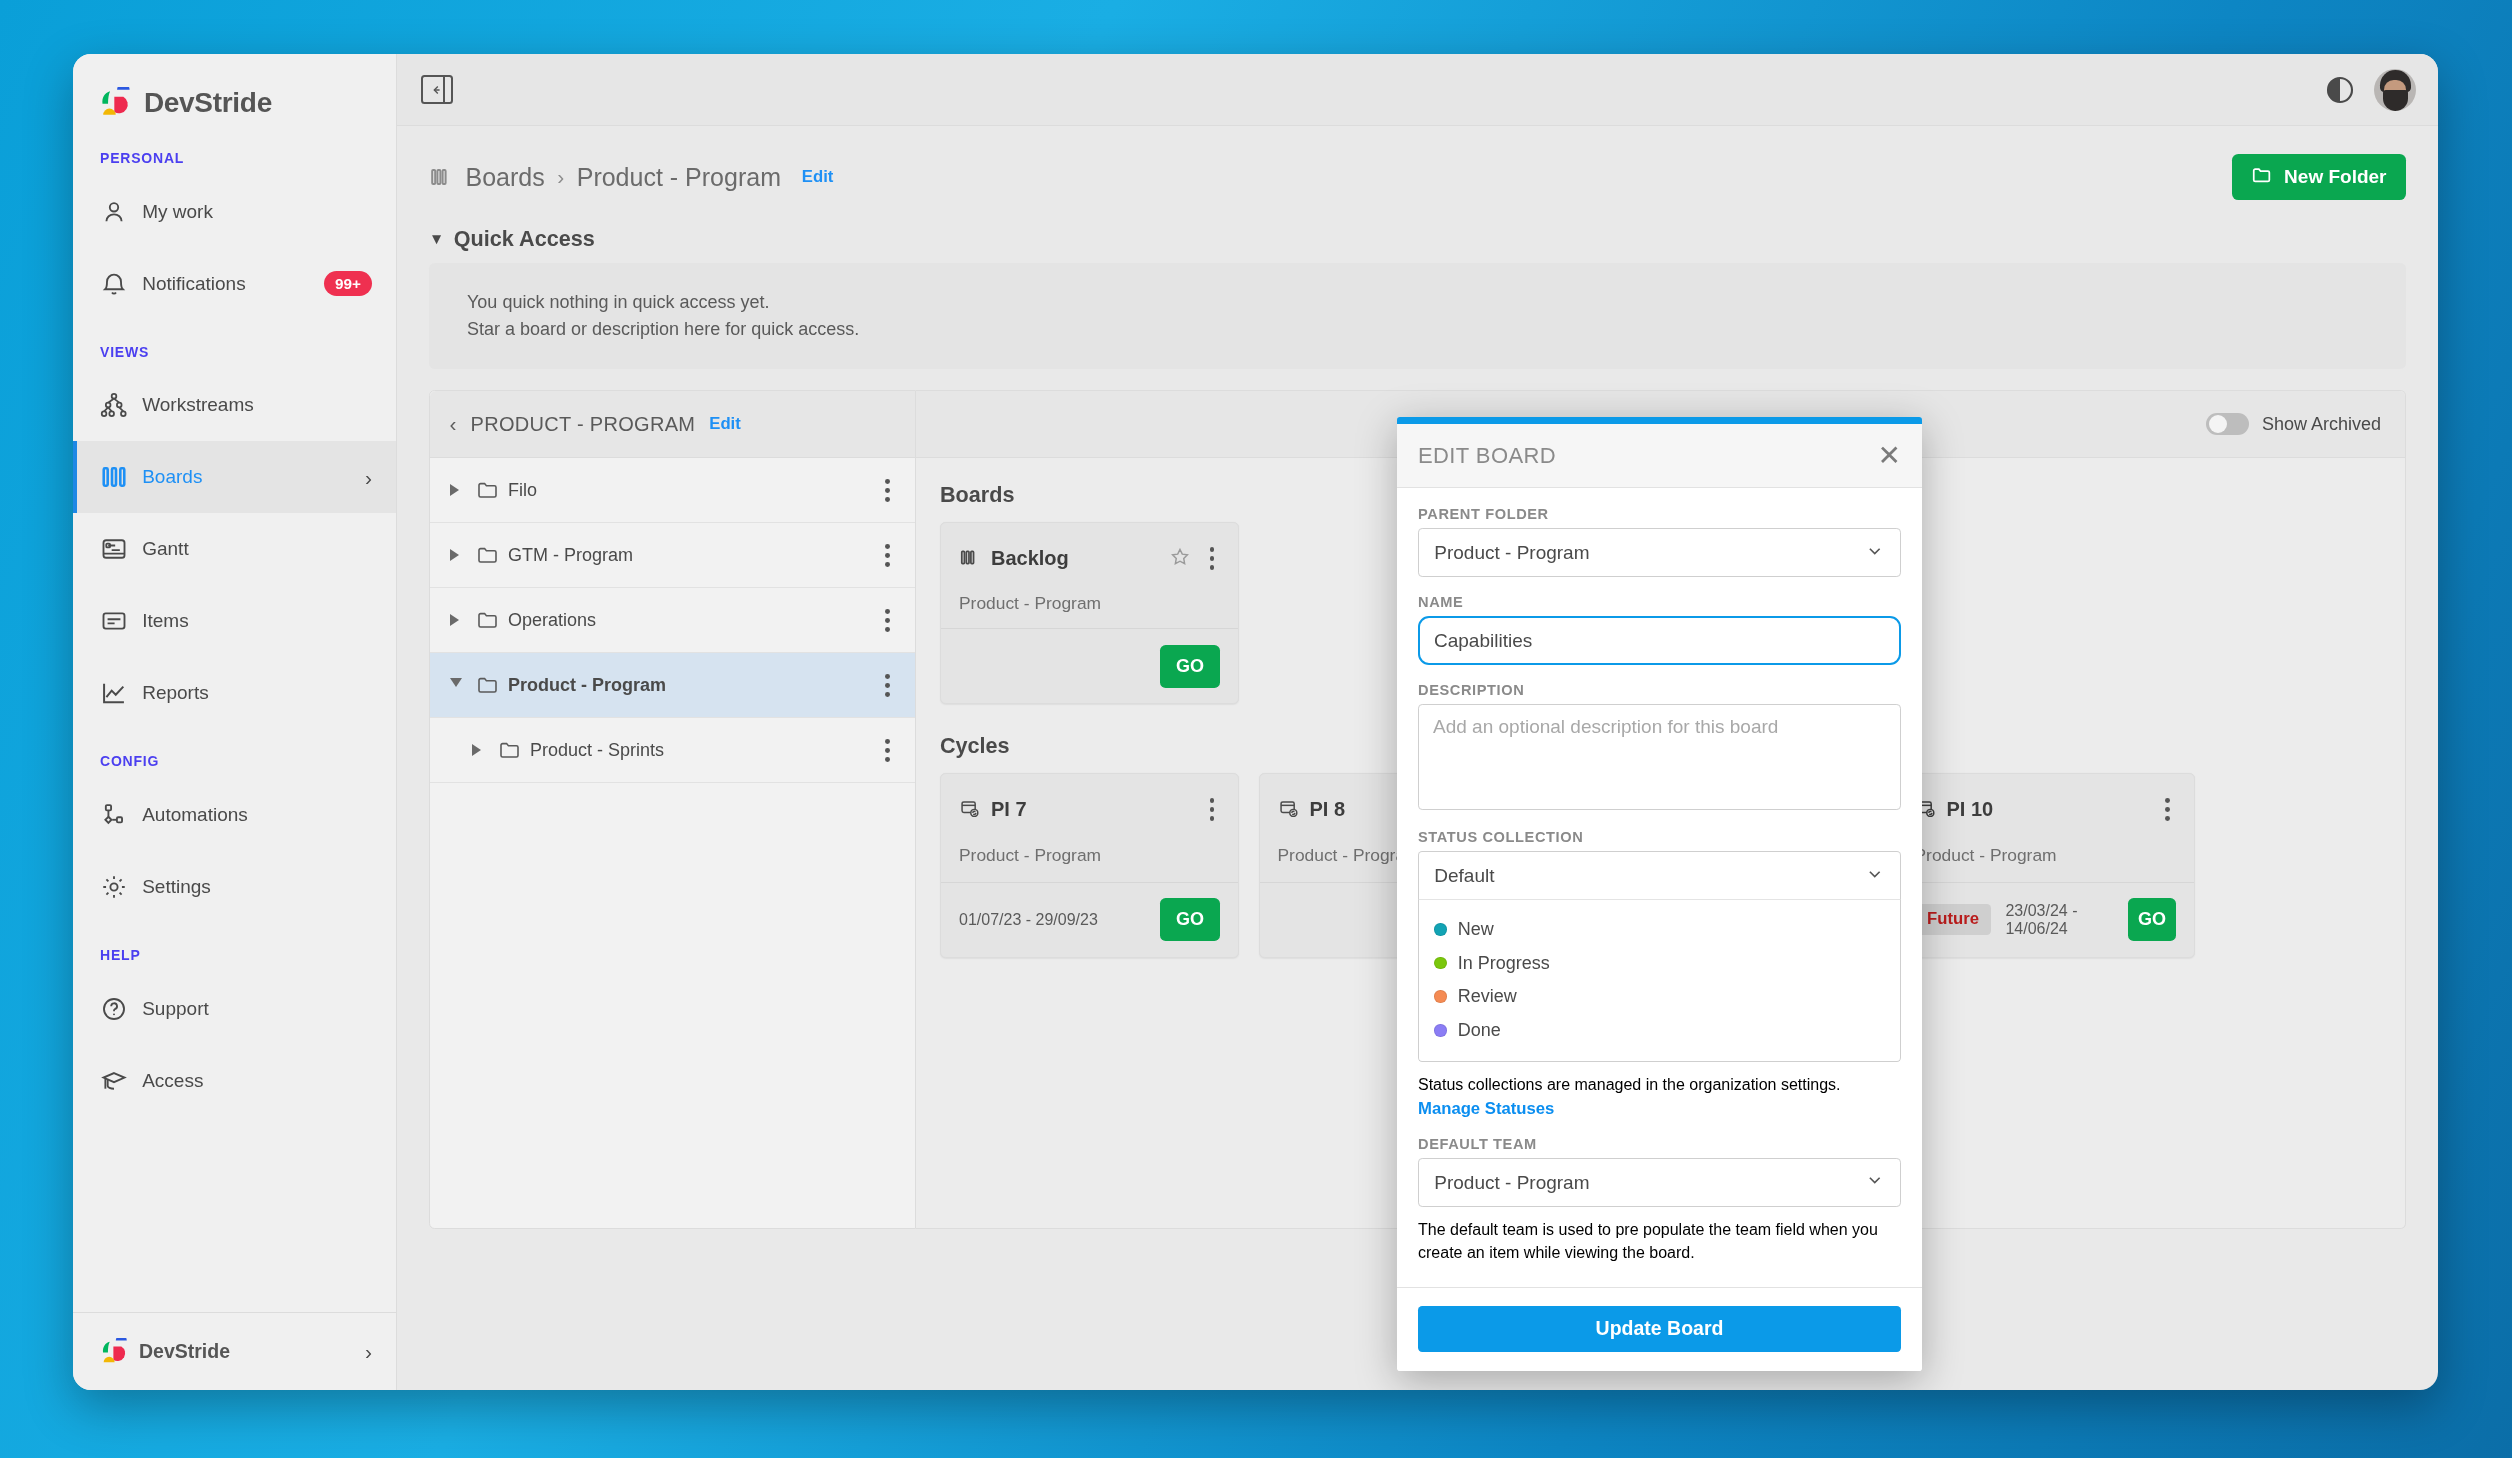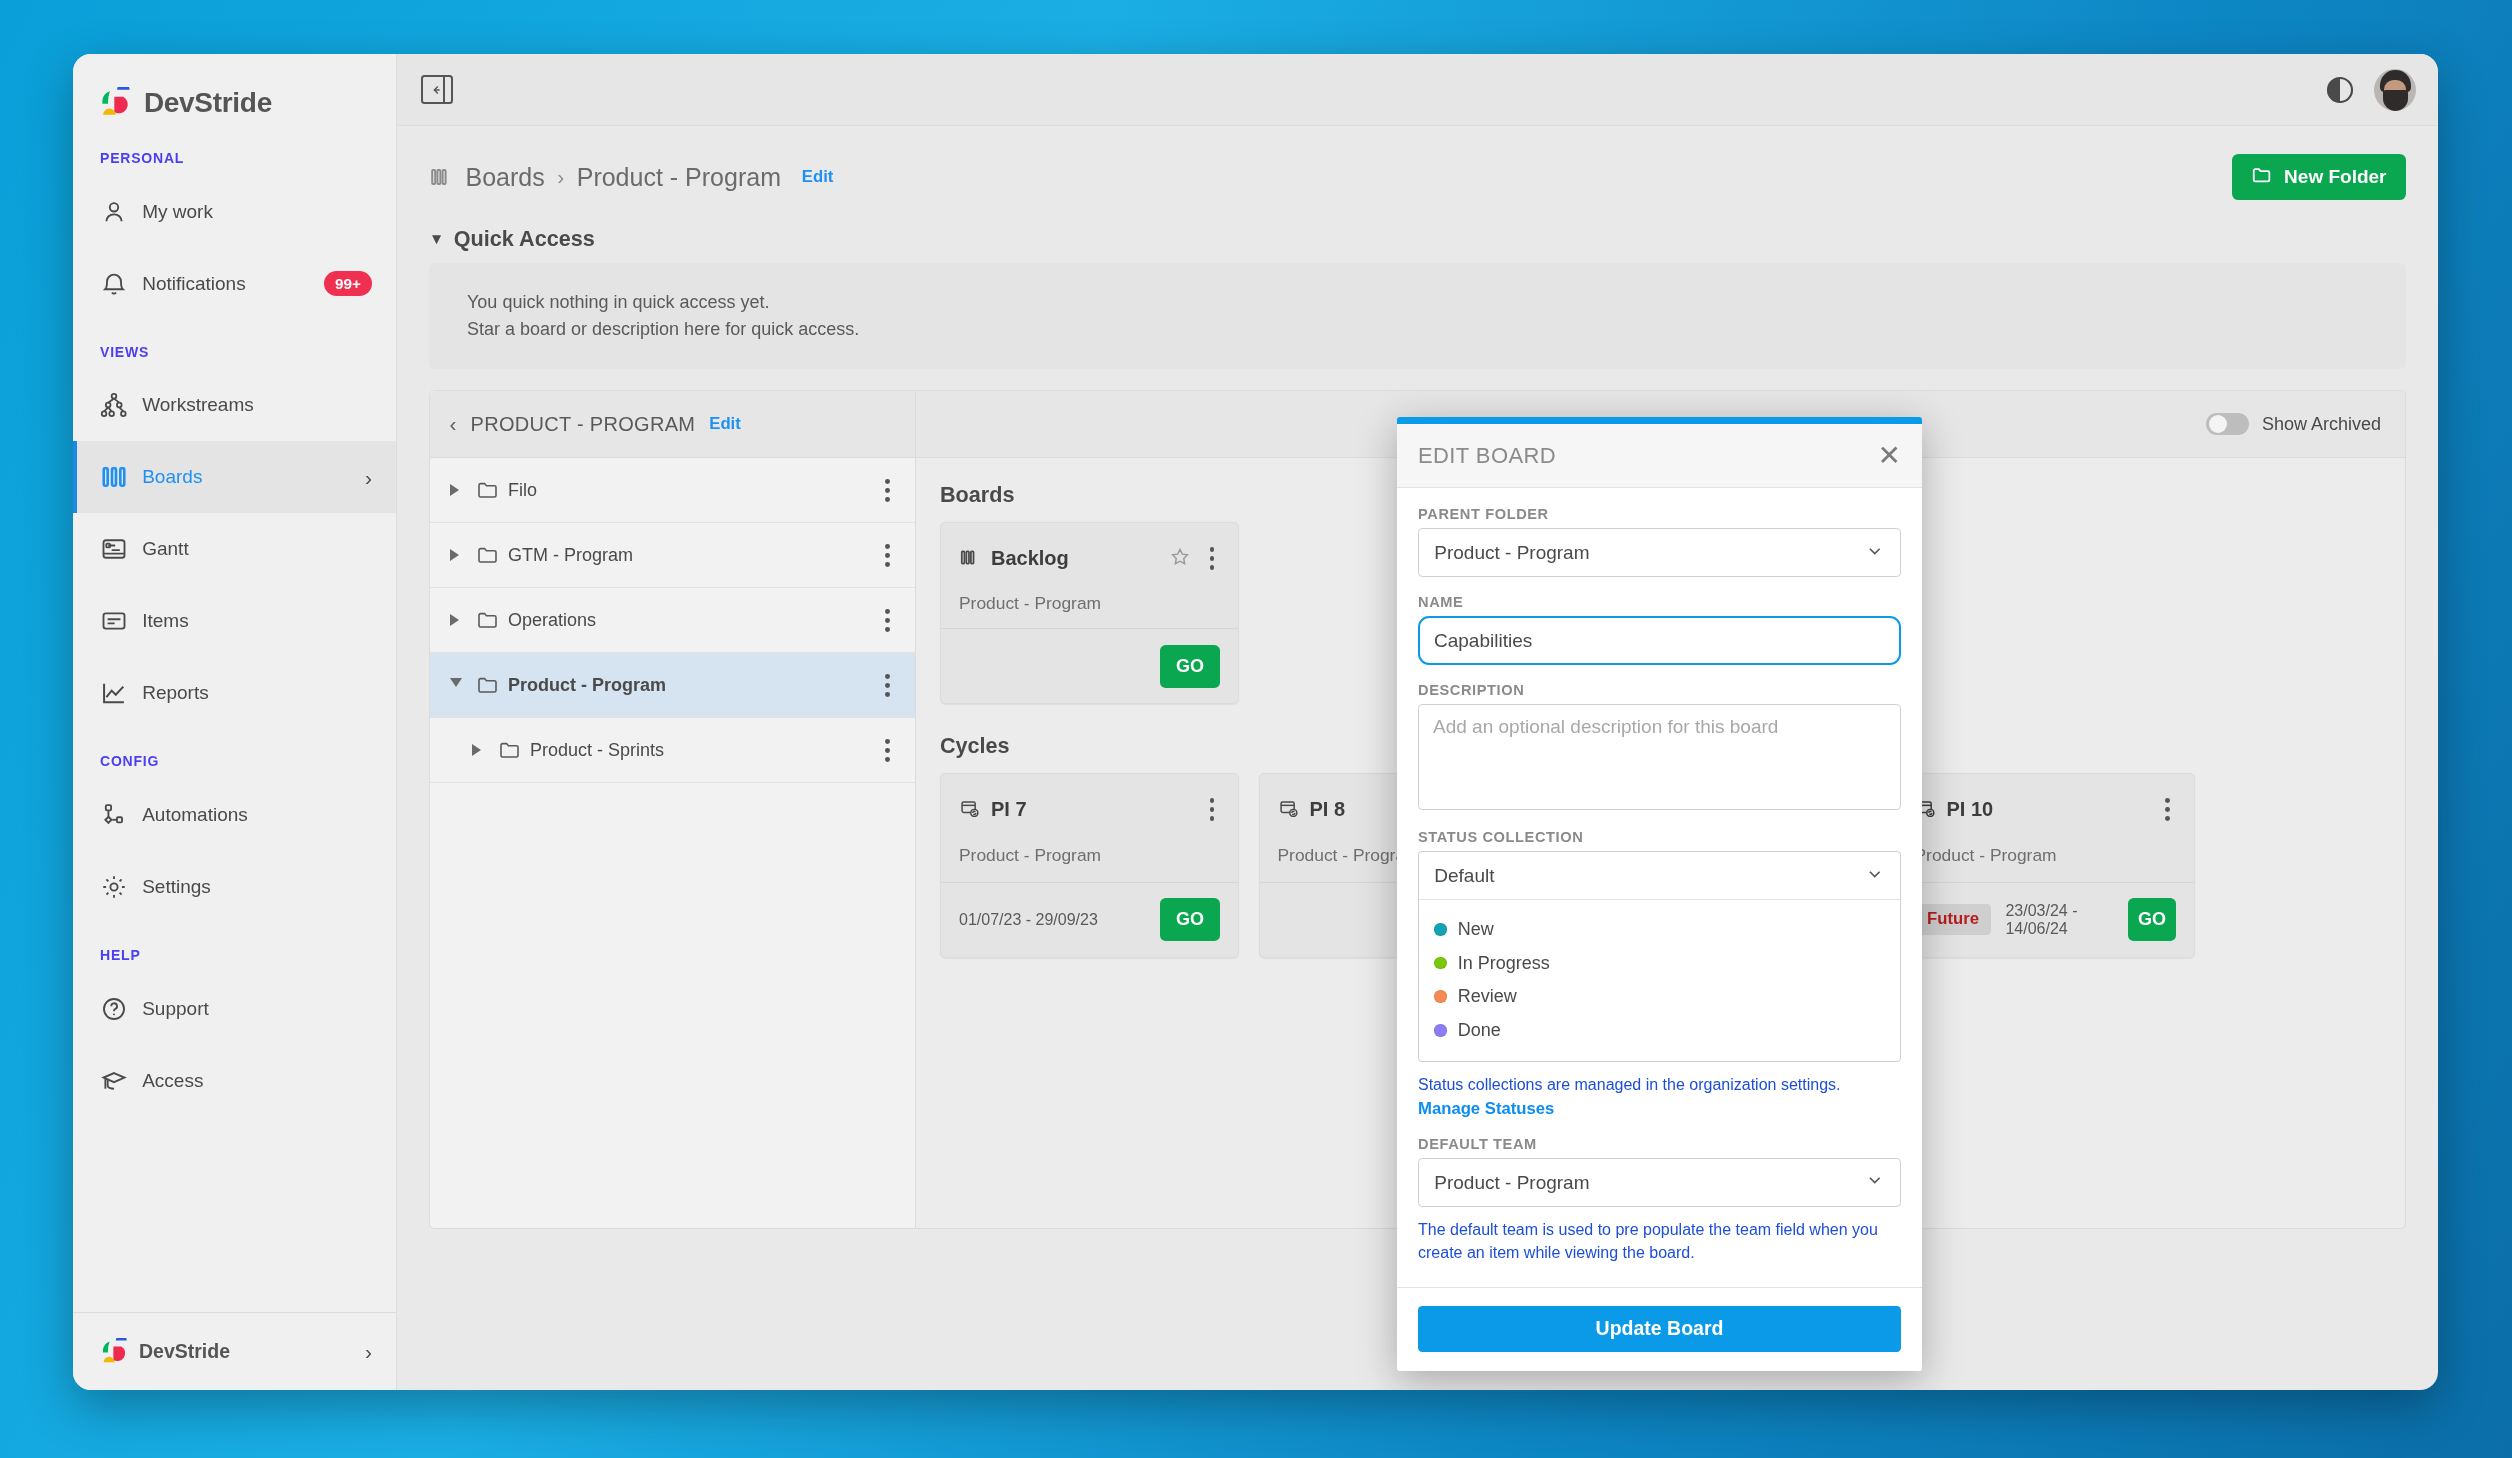--- a/index.html
+++ b/index.html
@@ -294,21 +294,21 @@
   }
   .textarea::placeholder { color: #a8a8a8; }
   .status-list {
     border: 0.7px solid #cfcfcf; border-top: none;
     border-radius: 0 0 4.2px 4.2px; padding: 12.5px 15.3px 14px 15.3px;
   }
   .select-box.attached { border-radius: 4.2px 4.2px 0 0; border-bottom: 0.7px solid #e4e4e4; }
   .status-row { display: flex; align-items: center; gap: 11px; padding: 6.3px 0; }
   .dot { width: 12.5px; height: 12.5px; border-radius: 50%; flex: 0 0 12.5px; border: 0.7px solid rgba(0,0,0,0.08); }
   .status-row .nm { font-size: 18px; color: #4a4a4a; }
-  .hint { font-size: 16px; color: #1d4ed8; margin-top: 11px; line-height: 1.45; }
+  .hint { font-size: 16px; color: #000000; margin-top: 11px; line-height: 1.45; }
   .hint-link { font-size: 16.7px; color: #0b8ef0; font-weight: bold; cursor: pointer; display:inline-block; margin-top: 2.8px; }
   .modal-foot { border-top: 0.7px solid #e2e2e2; padding: 18px 21px 19.5px 21px; }
   .primary-btn {
     width: 100%; height: 46px;
     background: #0b9ae8; color: #fff; border: none; border-radius: 4.2px;
     font-size: 19.5px; font-weight: bold; cursor: pointer; font-family: inherit;
   }
 </style>
 </head>
 <body>

